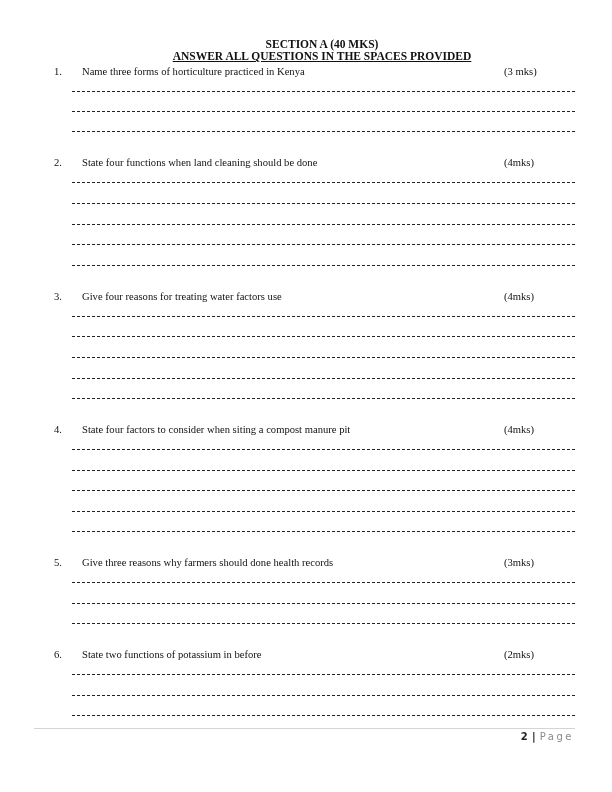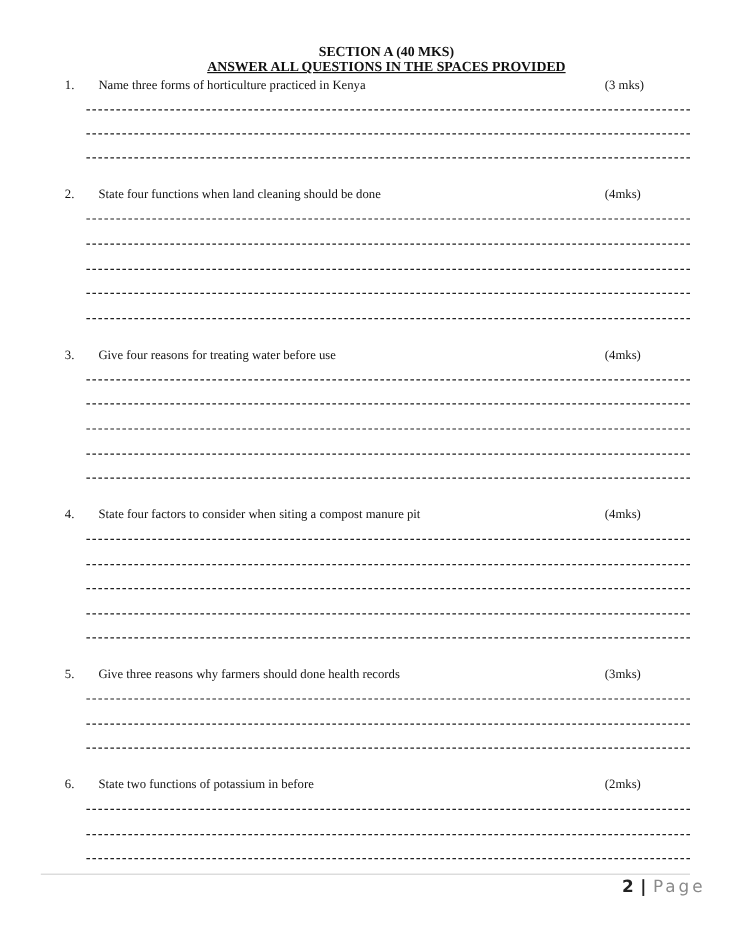--- a/index.html
+++ b/index.html
@@ -19,22 +19,22 @@
     .q-marks { position: absolute; left: 450px; }
     .ans-line {
       position: absolute; left: 72px; width: 503px; height: 0;
       border-top: 1px dashed #222;
     }
     .footer-rule {
       position: absolute; left: 34px; width: 541px; top: 728px; height: 0;
       border-top: 1px solid #d4d4d4;
     }
     .footer {
-      position: absolute; top: 731px; right: 24px; font-family: "DejaVu Sans", sans-serif;
-      font-size: 14px; letter-spacing: 0.5px; margin-left: 30px;
+      position: absolute; top: 731px; right: 38px; font-family: "DejaVu Sans", sans-serif;
+      font-size: 10px; letter-spacing: 0.5px; margin-left: 30px;
     }
     .footer .pnum { color: #222; font-weight: bold; }
     .footer .sep { color: #222; font-weight: bold; }
     .footer .pword { color: #8a8a8a; letter-spacing: 2.5px; }
   </style>
 </head>
 <body>
 
 <div class="heading" style="top:38px;">SECTION A (40 MKS)</div>
 <div class="heading" style="top:50px;text-decoration:underline;">ANSWER ALL QUESTIONS IN THE SPACES PROVIDED</div>
@@ -54,21 +54,21 @@
   <span class="q-marks">(4mks)</span>
 </div>
 <div class="ans-line" style="top:182px;"></div>
 <div class="ans-line" style="top:203px;"></div>
 <div class="ans-line" style="top:224px;"></div>
 <div class="ans-line" style="top:244px;"></div>
 <div class="ans-line" style="top:265px;"></div>
 
 <div class="q-row" style="top:290px;">
   <span class="q-num">3.</span>
-  <span class="q-text">Give four reasons for treating water before use</span>
+  <span class="q-text">Give four reasons for treating water factors use</span>
   <span class="q-marks">(4mks)</span>
 </div>
 <div class="ans-line" style="top:316px;"></div>
 <div class="ans-line" style="top:336px;"></div>
 <div class="ans-line" style="top:357px;"></div>
 <div class="ans-line" style="top:378px;"></div>
 <div class="ans-line" style="top:398px;"></div>
 
 <div class="q-row" style="top:423px;">
   <span class="q-num">4.</span>

